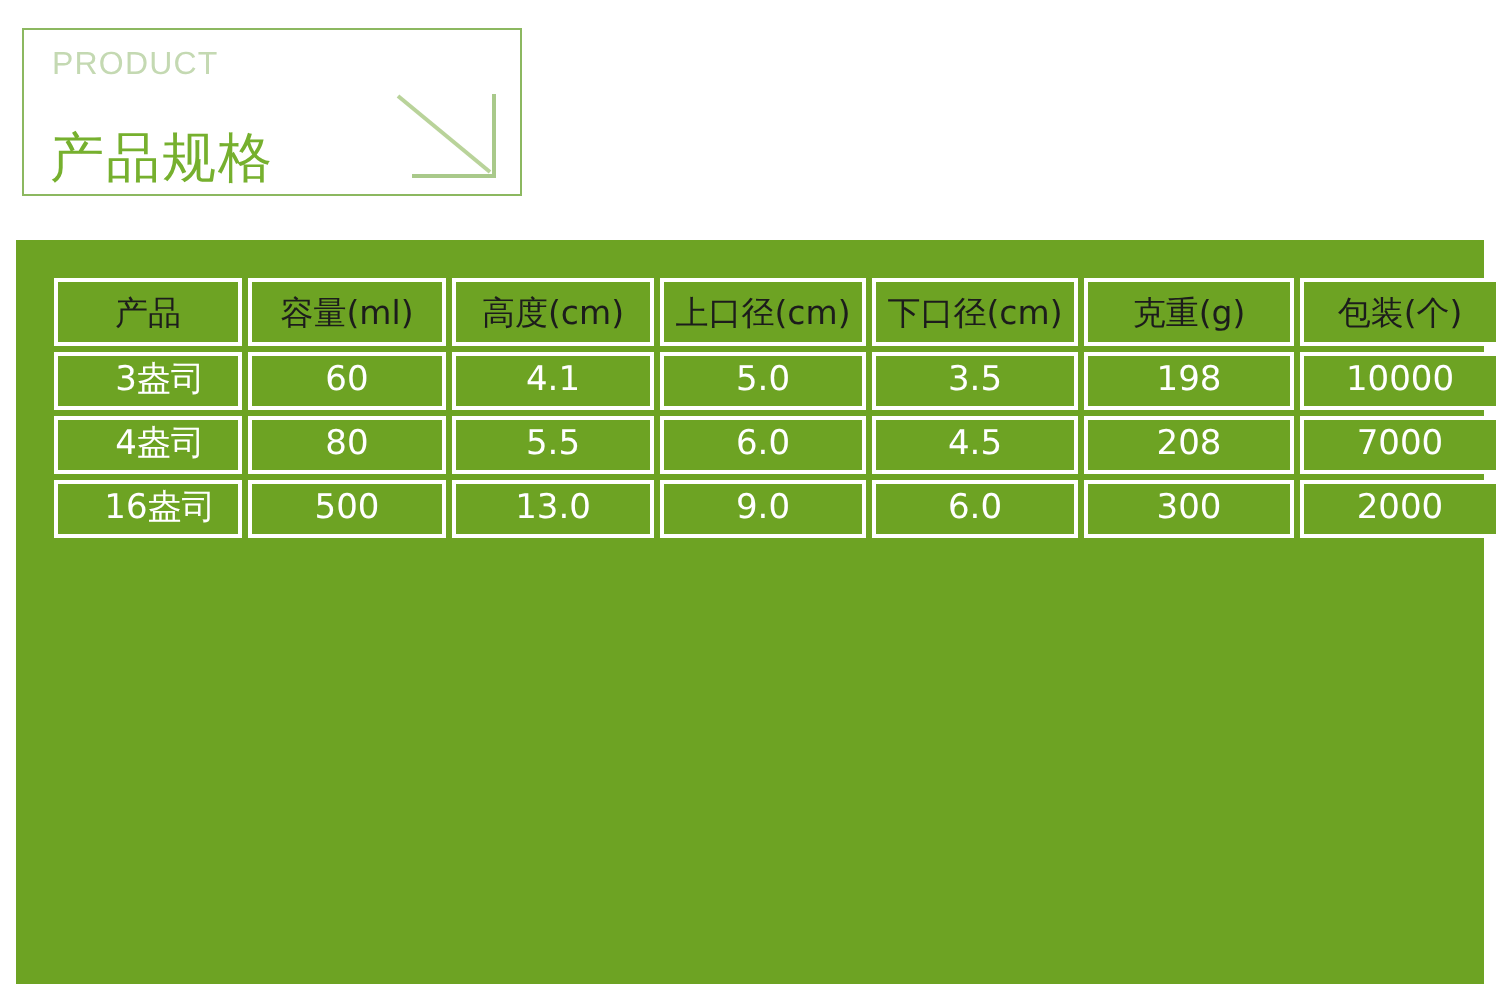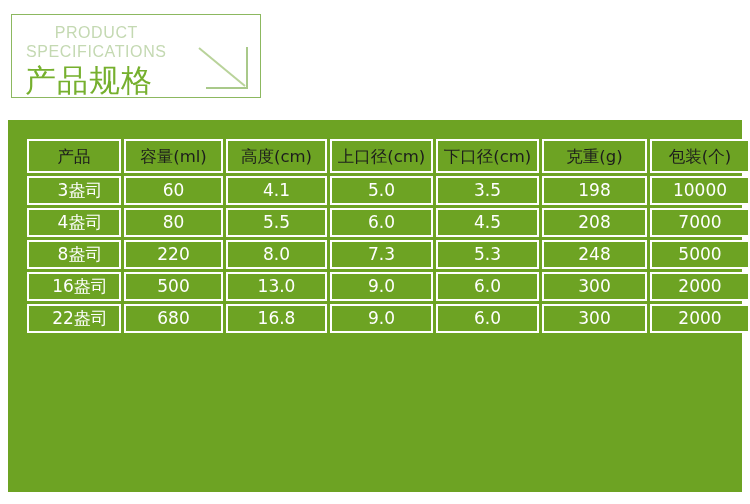--- a/index.html
+++ b/index.html
@@ -45,21 +45,21 @@
     font-family: "Liberation Sans", "DejaVu Sans", sans-serif;
   }
   .heading-en .ln {
     display: block;
     text-align: center;
   }
   .heading-cn {
     position: absolute;
     left: 13px;
     top: 50px;
-    font-size: 31px;
+    font-size: 27px;
     line-height: 30px;
     color: #76b02e;
     white-space: nowrap;
     letter-spacing: 1px;
     font-family: "DejaVu Sans", "Liberation Sans", sans-serif;
   }
   .heading-arrow {
     position: absolute;
     right: 6px;
     bottom: 4px;
@@ -126,21 +126,20 @@
   col.c6 { width: 100px; }
 </style>
 </head>
 <body>
 
 <div id="page">
 
   <div class="heading-box">
     <div class="heading-en">
       <span class="ln">PRODUCT</span>
-      <span class="ln">SPECIFICATIONS</span>
     </div>
     <div class="heading-cn">产品规格</div>
     <svg class="heading-arrow" viewBox="0 0 58 48">
       <line x1="3" y1="3" x2="49" y2="41" stroke="#b9d39a" stroke-width="2"></line>
       <line x1="51" y1="2" x2="51" y2="43" stroke="#a9c98a" stroke-width="2"></line>
       <line x1="10" y1="43" x2="52" y2="43" stroke="#a9c98a" stroke-width="2"></line>
     </svg>
   </div>
 
   <div class="table-panel">
@@ -178,43 +177,25 @@
         <tr>
           <td class="prodcell">4盎司</td>
           <td>80</td>
           <td>5.5</td>
           <td>6.0</td>
           <td>4.5</td>
           <td>208</td>
           <td>7000</td>
         </tr>
         <tr>
-          <td class="prodcell">8盎司</td>
-          <td>220</td>
-          <td>8.0</td>
-          <td>7.3</td>
-          <td>5.3</td>
-          <td>248</td>
-          <td>5000</td>
-        </tr>
-        <tr>
           <td class="prodcell">16盎司</td>
           <td>500</td>
           <td>13.0</td>
           <td>9.0</td>
           <td>6.0</td>
           <td>300</td>
           <td>2000</td>
         </tr>
-        <tr>
-          <td class="prodcell">22盎司</td>
-          <td>680</td>
-          <td>16.8</td>
-          <td>9.0</td>
-          <td>6.0</td>
-          <td>300</td>
-          <td>2000</td>
-        </tr>
       </tbody>
     </table>
   </div>
 
 </div>
 
 </body></html>

